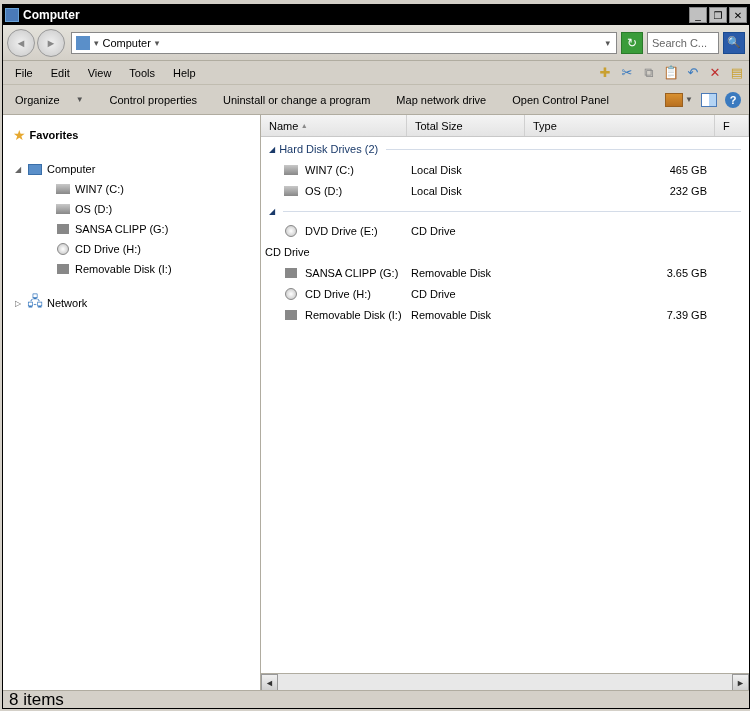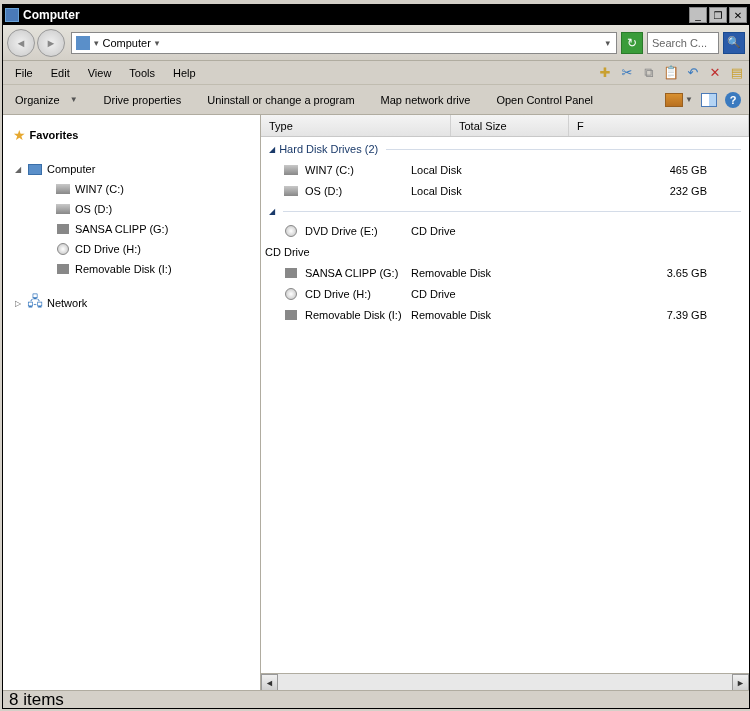--- a/index.html
+++ b/index.html
@@ -24,21 +24,21 @@
 .searchbox { width: 72px; height: 22px; background:#fff; border:1px solid #888; padding:0 4px; font-size:11px; color:#666; display:flex;align-items:center;}
 .searchbtn { width:22px; height:22px; background:#2a5ba9; border:1px solid #1a4a8f; display:flex;align-items:center;justify-content:center;color:#fff;}
 
 .menurow { height: 24px; display: flex; align-items: center; padding: 0 4px; border-bottom: 1px solid #c0bcb0; }
 .menus { display:flex; gap: 2px;}
 .menu-item { padding: 3px 8px; cursor: pointer; }
 .rtoolbar { margin-left:auto; display:flex; gap:6px; align-items:center;}
 .ticon2 { width:16px; height:16px; display:inline-flex; align-items:center; justify-content:center; font-size:13px;}
 
 .cmdrow { height: 30px; display: flex; align-items: center; padding: 0 8px; gap: 18px; border-bottom: 1px solid #b0aca0; }
-.cmd-item { display:flex; align-items:center; gap:10px; cursor:pointer; padding:3px 4px;}
+.cmd-item { display:flex; align-items:center; gap:16px; cursor:pointer; padding:3px 4px;}
 .cmd-dd { font-size:8px; color:#555;}
 .rtoolbar2 { margin-left:auto; display:flex; gap:8px; align-items:center;}
 .viewbtn { display:flex; align-items:center; gap:2px;}
 .viewicon { width:18px; height:14px; background:linear-gradient(#d89030,#b87020); border:1px solid #996020;}
 .previewbtn { width:16px; height:14px; border:1px solid #4a7ab8; background:linear-gradient(to right,#fff 50%,#b4d4f4 50%);}
 .helpbtn { width:16px; height:16px; border-radius:50%; background:#3a7abf; color:#fff; display:flex; align-items:center; justify-content:center; font-size:11px; font-weight:bold;}
 
 .body { flex:1; display:flex; overflow:hidden; }
 
 .navpane { width:258px; background:#fff; border-right:1px solid #b0aca0; overflow:auto; padding:8px 0;}
@@ -130,21 +130,21 @@
       <span class="ticon2" style="color:#c03030">✕</span>
       <span class="ticon2" style="color:#c9a030">▤</span>
     </div>
   </div>
 
   <div class="cmdrow">
     <div class="cmd-item">
       <span>Organize</span>
       <span class="cmd-dd">▼</span>
     </div>
-    <div class="cmd-item">Drive properties</div>
+    <div class="cmd-item">Control properties</div>
     <div class="cmd-item">Uninstall or change a program</div>
     <div class="cmd-item">Map network drive</div>
     <div class="cmd-item">Open Control Panel</div>
     <div class="rtoolbar2">
       <div class="viewbtn">
         <div class="viewicon"></div>
         <span class="cmd-dd">▼</span>
       </div>
       <div class="previewbtn"></div>
       <div class="helpbtn">?</div>
@@ -206,22 +206,26 @@
         <div class="tree-item">
           <span class="tri">▷</span>
           <span class="dicon net-ico">🖧</span>
           <span>Network</span>
         </div>
       </div>
     </div>
 
     <div class="listpane">
       <div class="colhdr">
+        <div class="col col-name">
+          <span>Name</span>
+          <span class="sortarrow">▴</span>
+        </div>
+        <div class="col col-size">Total Size</div>
         <div class="col col-type">Type</div>
-        <div class="col col-size">Total Size</div>
         <div class="col col-f">F</div>
       </div>
       <div class="listbody" id="listbody">
           <div class="group-hdr">
             <span class="gtri">◢</span>
             <span>Hard Disk Drives (2)</span>
             <span class="gline"></span>
           </div>
           <div class="row">
             <div class="cell-name">

